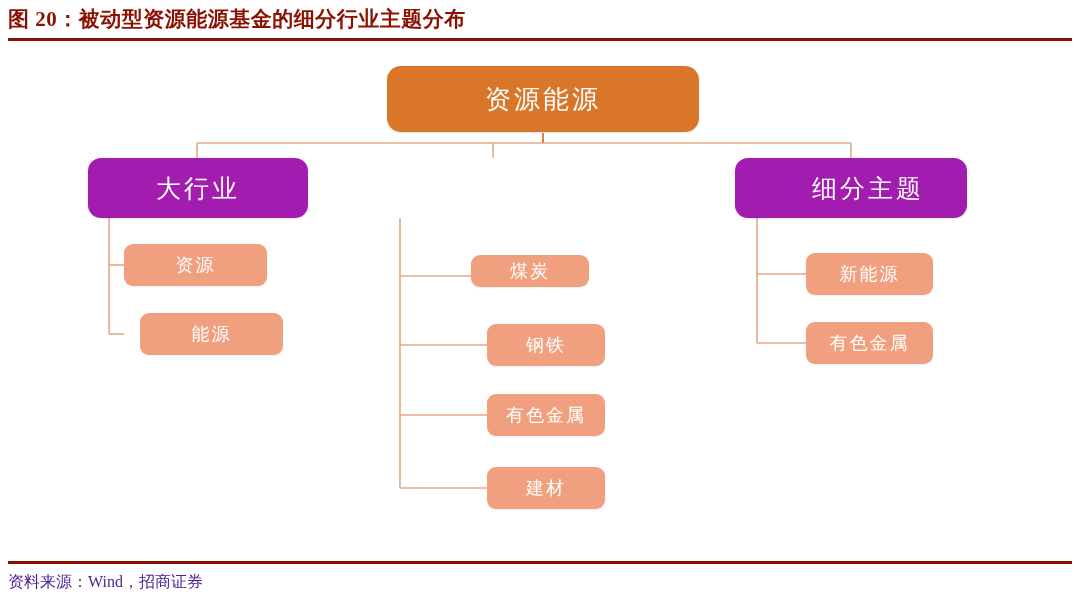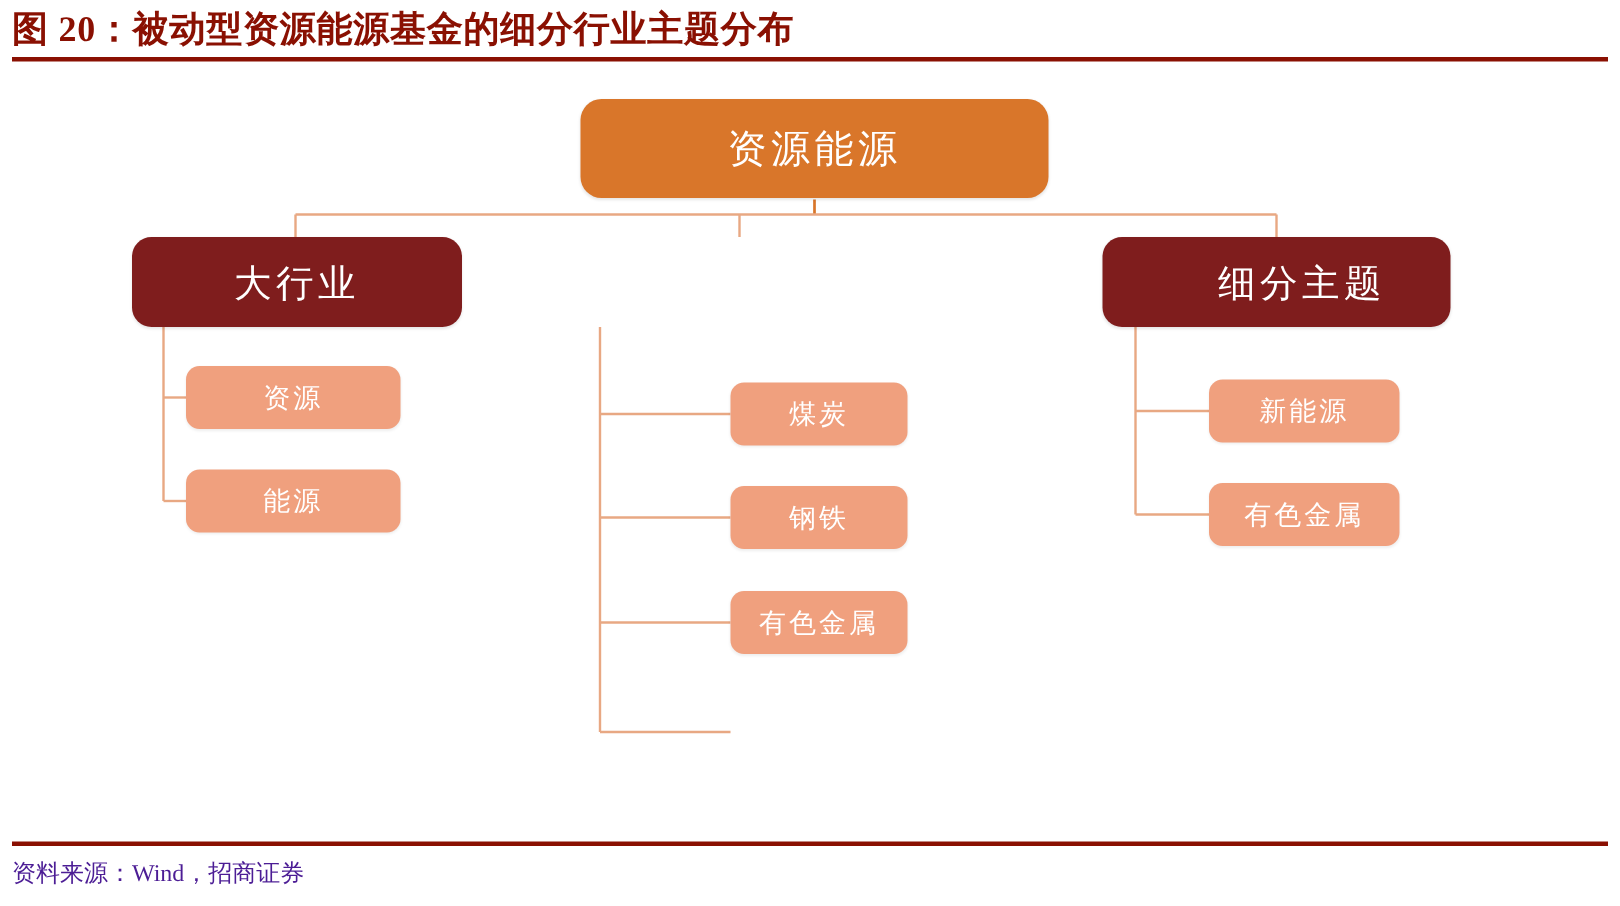--- a/index.html
+++ b/index.html
@@ -22,21 +22,21 @@
     top: 0;
     width: 1080px;
     height: 38px;
     box-sizing: border-box;
     padding-left: 8px;
     display: flex;
     align-items: center;
   }
   #figure-title {
     color: #8a1002;
-    font-size: 24px;
+    font-size: 21px;
     font-weight: bold;
     letter-spacing: 0.5px;
     white-space: nowrap;
     font-family: "Liberation Serif", "DejaVu Serif", serif;
   }
   .rule-top {
     position: absolute;
     left: 8px;
     top: 38px;
     width: 1064px;
@@ -83,21 +83,21 @@
     font-family: "Liberation Serif", "DejaVu Serif", serif;
   }
   .node-root {
     background: #d9762a;
     border-radius: 14px;
     font-size: 26px;
     letter-spacing: 3px;
     box-shadow: 0 1px 2px rgba(0,0,0,0.10);
   }
   .node-branch {
-    background: #7f1d1d;
+    background: #a21caf;
     border-radius: 13px;
     font-size: 25px;
     letter-spacing: 3px;
     box-shadow: 0 1px 2px rgba(0,0,0,0.10);
   }
   .node-leaf {
     background: #f0a07e;
     border-radius: 9px;
     font-size: 18px;
     letter-spacing: 2px;
@@ -154,28 +154,29 @@
 
   <div class="node node-root" style="left:387px; top:25px; width:312px; height:66px;">资源能源</div>
 
   <div class="node node-branch" style="left:88px; top:117px; width:220px; height:60px;">大行业</div>
 
 
   <div class="node node-branch" style="left:735px; top:117px; width:232px; height:60px;padding-left:34px;">细分主题</div>
 
   <div class="node node-leaf" style="left:124px; top:203px; width:143px; height:42px;text-align:right;">资源</div>
 
-  <div class="node node-leaf" style="left:124px; top:272px; width:143px; height:42px;">能源</div>
+  <div class="node node-leaf" style="left:140px; top:272px; width:143px; height:42px;">能源</div>
 
-  <div class="node node-leaf" style="left:487px; top:214px; width:118px; height:42px;">煤炭</div>
+  <div class="node node-leaf" style="left:471px; top:214px; width:118px; height:32px;">煤炭</div>
 
   <div class="node node-leaf" style="left:487px; top:283px; width:118px; height:42px;">钢铁</div>
 
   <div class="node node-leaf" style="left:487px; top:353px; width:118px; height:42px;">有色金属</div>
 
+  <div class="node node-leaf" style="left:487px; top:426px; width:118px; height:42px;">建材</div>
 
   <div class="node node-leaf" style="left:806px; top:212px; width:127px; height:42px;">新能源</div>
 
   <div class="node node-leaf" style="left:806px; top:281px; width:127px; height:42px;">有色金属</div>
 
 </div>
 
 <div class="rule-bottom"></div>
 <div id="figure-source">资料来源：Wind，招商证券</div>
 

